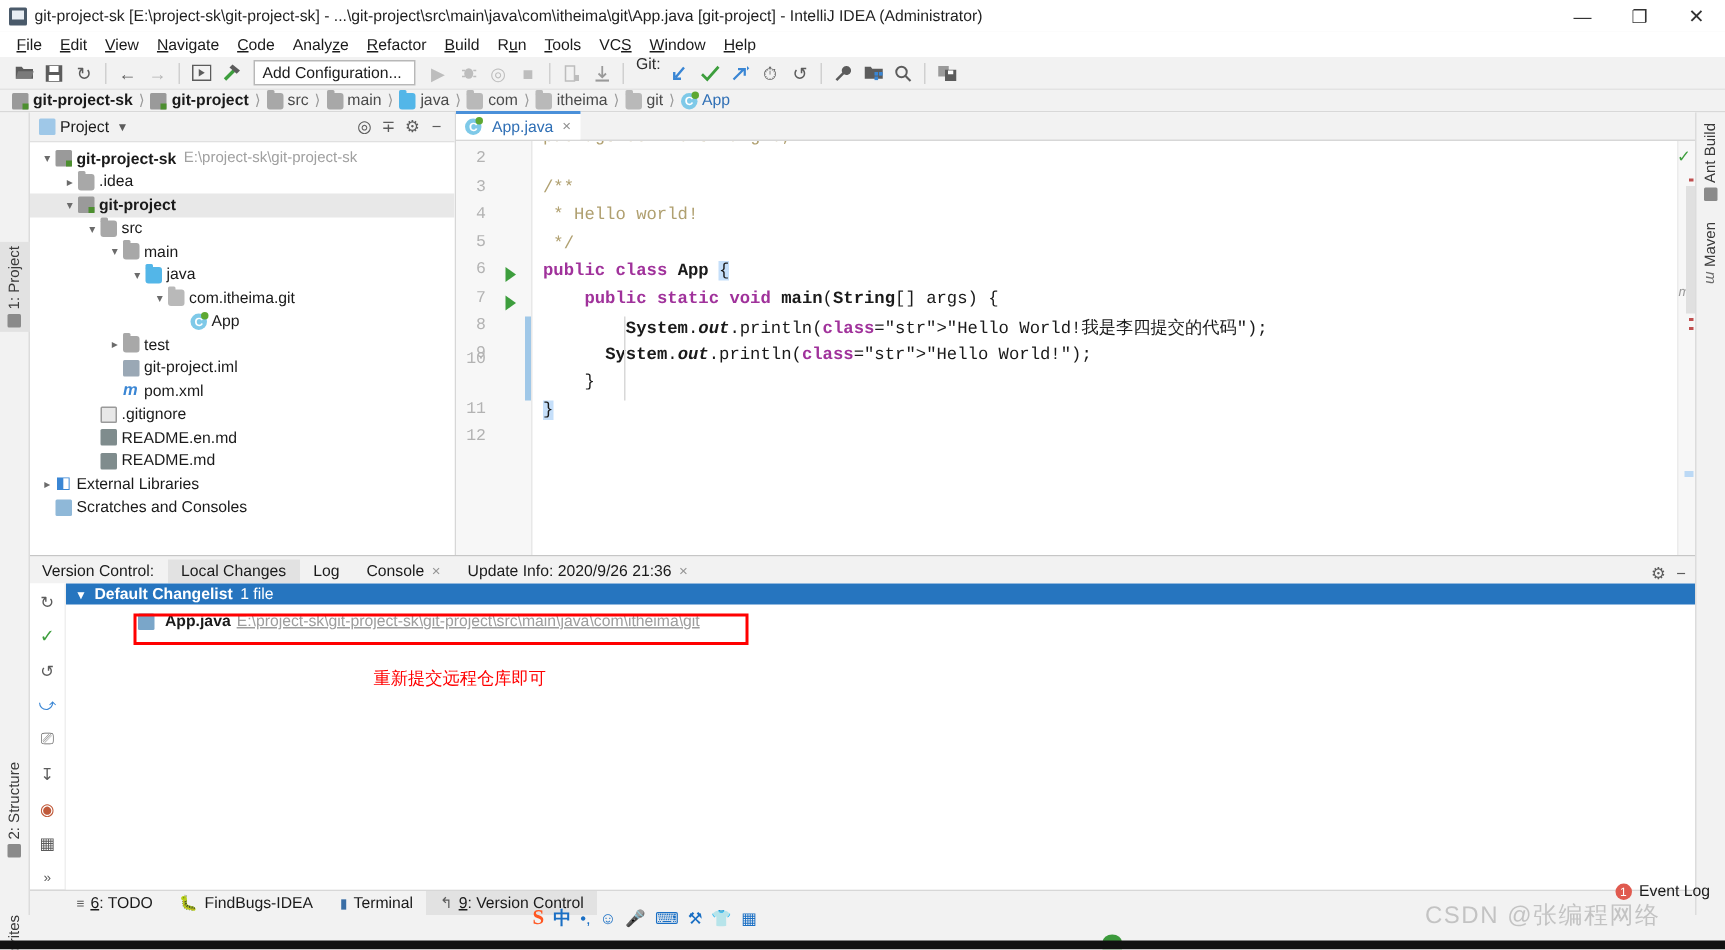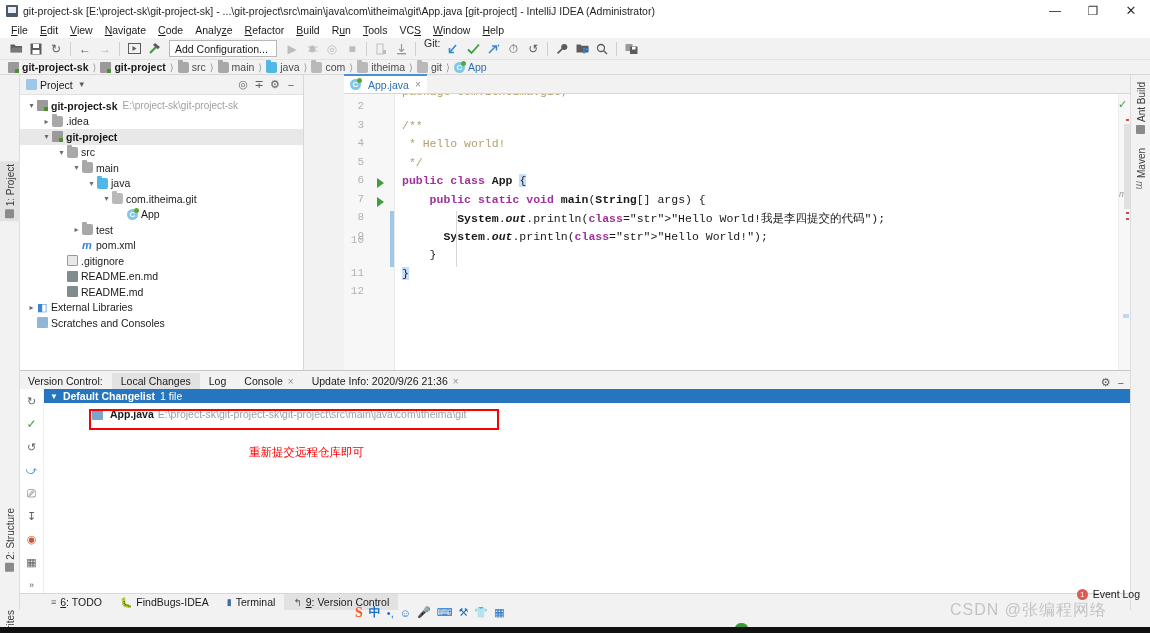--- a/index.html
+++ b/index.html
@@ -85,21 +85,21 @@
           writing-mode: vertical-rl; transform: rotate(180deg);
           font-size: 10px; color: #3a3a3a; white-space: nowrap;
           display: flex; align-items: center; justify-content: flex-start; gap: 3px; padding: 3px 0;}
   .vtab.sel { background: #e2e2e2; }
   .vtab .sq { width: 9px; height: 9px; background: #8a8a8a; border-radius:1px; transform: rotate(180deg);}
 
   
   .rightstrip { width: 20px; background: #f2f2f2; border-left: 1px solid #dcdcdc; position: relative; }
 
   .center { flex: 1; display: flex; flex-direction: column; min-width: 0; }
-  .topsplit { height: 308px; display: flex; min-height:0;gap:40px; }
+  .topsplit { height: 308px; display: flex; min-height:0; }
 
   
   .projectpanel { width: 284px; background: #ffffff; border-right: 1px solid #d7d7d7;
                   display:flex; flex-direction:column; }
   .pp-header { height: 20px; background: #f2f2f2; display: flex; align-items: center;
                padding: 0 4px 0 6px; border-bottom: 1px solid #e0e0e0; }
   .pp-title { font-size: 10.5px; color: #1a1a1a; margin-right: 3px; }
   .pp-hicon { width: 16px; height: 16px; display:flex; align-items:center; justify-content:center;
               color: #5c5c5c; font-size: 11px; }
   .pp-tree { flex: 1; padding-top: 3px; overflow: hidden; background:#fff;}
@@ -149,21 +149,21 @@
   .vc-toolcol { width: 24px; background: #ffffff; padding-top: 4px; display:flex; flex-direction:column;
                 align-items:center; gap:7px; border-right:1px solid #efefef;}
   .vc-tool { width:16px;height:16px; display:flex;align-items:center;justify-content:center;
              color:#5c5c5c; font-size:11px;}
   .vc-content { flex:1; position:relative; background:#fff; }
   .changelist-hdr { height: 14px; background: #2675bf; color:#fff; display:flex; align-items:center;
                     padding-left: 6px; font-size:10.5px; gap:5px;}
   .changelist-hdr .cl-name { font-weight: bold; }
   .file-row { display:flex; align-items:center; gap:4px; font-size:10.5px; padding-left: 48px; margin-top: 5px;}
   .file-row .fname { color:#1a1a1a; font-weight: bold;}
-  .file-row .fpath { color:#9d9d9d; }
+  .file-row .fpath { color:#9d9d9d;text-decoration:underline; }
   .redbox { position:absolute; border: 2px solid #ff0000; }
   .annot { position:absolute; color:#ff0000; font-size: 11.5px; white-space:nowrap; }
 
   
   .btmtabs { height: 17px; background:#f2f2f2; display:flex; align-items:center;
              border-top:1px solid #d7d7d7; padding-left: 22px; }
   .btab { display:flex; align-items:center; gap:4px; font-size:10.5px; color:#1a1a1a;
           padding: 2px 9px; white-space:nowrap;}
   .btab.sel { background: #e2e2e2; }
   .btab u { text-decoration: underline; }
@@ -453,20 +453,26 @@
                 <span style="width:96px;flex:0 0 auto"></span>
                 <span class="arrow none"></span>
                 <span class="ic ic-class">C</span>
                 <span class="tlabel">App</span>
               </div>
               <div class="trow">
                 <span style="width:51px;flex:0 0 auto"></span>
                 <span class="arrow">▸</span>
                 <span class="ic ic-folder"></span>
                 <span class="tlabel">test</span>
+              </div>
+              <div class="trow">
+                <span style="width:51px;flex:0 0 auto"></span>
+                <span class="arrow none"></span>
+                <span class="ic" style="background:#9aa8b5;border-radius:1px;"></span>
+                <span class="tlabel">git-project.iml</span>
               </div>
               <div class="trow">
                 <span style="width:51px;flex:0 0 auto"></span>
                 <span class="arrow none"></span>
                 <span class="ic" style="background:none;color:#3a86d4;font-style:italic;font-weight:bold;font-size:11px;line-height:11px;">m</span>
                 <span class="tlabel">pom.xml</span>
               </div>
               <div class="trow">
                 <span style="width:36px;flex:0 0 auto"></span>
                 <span class="arrow none"></span>

